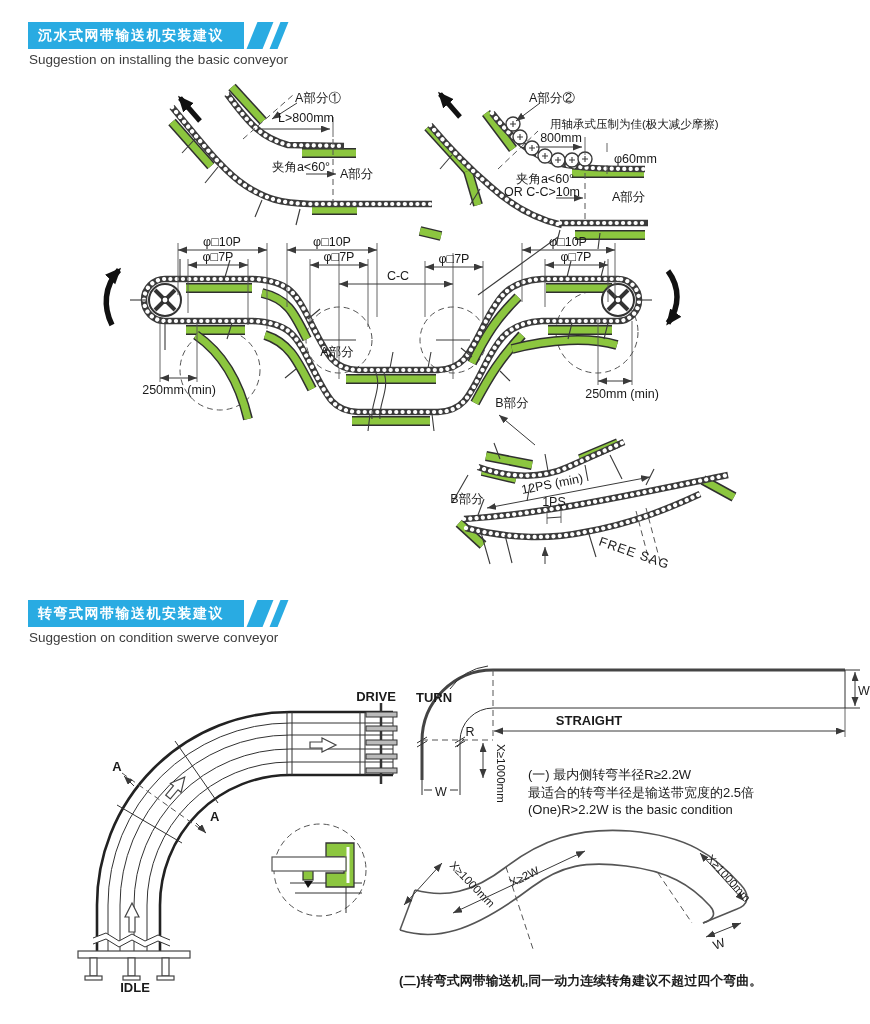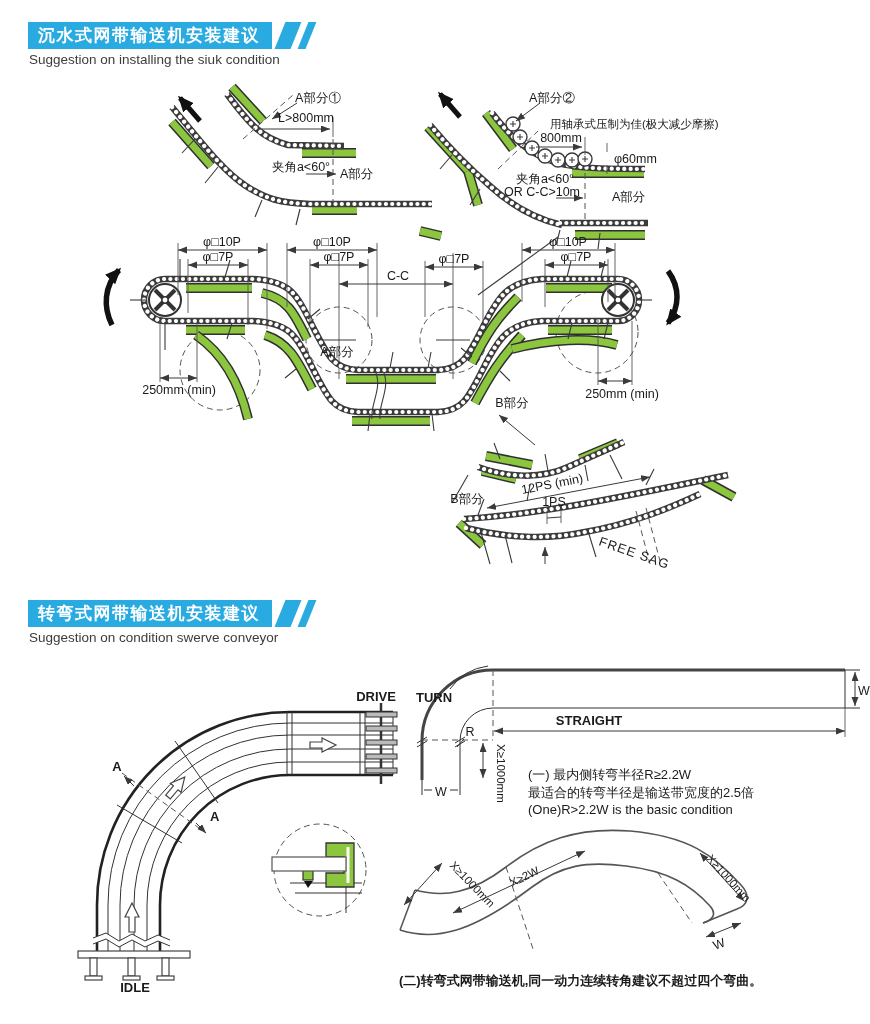--- a/index.html
+++ b/index.html
@@ -1,18 +1,18 @@
 <!DOCTYPE html>
 <html><head>
 <meta charset="utf-8">
 <style>
   html,body{margin:0;padding:0;background:#fff}
   body{width:870px;height:1024px;overflow:hidden;font-family:"Liberation Sans",sans-serif}
   .banner-row{display:flex;align-items:stretch;height:27px;margin:22px 0 0 28px}
-  .banner-box{background:#29ABE2;color:#fff;font-size:17px;font-weight:700;letter-spacing:1.5px;line-height:27px;padding:0 12px 0 10px;white-space:nowrap}
+  .banner-box{background:#29ABE2;color:#fff;font-size:14px;font-weight:700;letter-spacing:1.5px;line-height:27px;padding:0 20px 0 10px;white-space:nowrap}
   .stripe{background:#29ABE2;transform:skewX(-22deg)}
   .stripe.wide{width:16px;margin-left:8px}
   .stripe.thin{width:8px;margin-left:7px}
   .subtitle{margin:3px 0 0 29px;font-size:13.5px;color:#3c3c3c}
   svg{display:block}
   
   .belt-base{fill:none;stroke:#3b3b3b;stroke-width:6.5;stroke-linejoin:round}
   .belt-dots{fill:none;stroke:#fff;stroke-width:4.2;stroke-dasharray:0.1 6.2;stroke-linecap:round}
   
   .rail-o{stroke:#2f2f2f;stroke-width:10;fill:none;stroke-linecap:butt}
@@ -39,21 +39,21 @@
 </head>
 <body>
 
 <div class="banner-row">
   <div class="banner-box">
     <span>沉水式网带输送机安装建议</span>
   </div>
   <div class="stripe wide"></div>
   <div class="stripe thin"></div>
 </div>
-<div class="subtitle">Suggestion on installing the siuk condition</div>
+<div class="subtitle">Suggestion on installing the basic conveyor</div>
 
 <svg id="svg1" width="870" height="505" viewBox="0 0 870 505">
   <defs>
     <marker id="ae" markerUnits="userSpaceOnUse" markerWidth="11" markerHeight="9" refX="9" refY="3.5" orient="auto">
         <path d="M0,0 L9,3.5 L0,7 Z" fill="#3a3a3a"></path>
       </marker>
     <marker id="as" markerUnits="userSpaceOnUse" markerWidth="11" markerHeight="9" refX="9" refY="3.5" orient="auto-start-reverse">
         <path d="M0,0 L9,3.5 L0,7 Z" fill="#3a3a3a"></path>
       </marker>
     <marker id="ab" markerUnits="userSpaceOnUse" markerWidth="18" markerHeight="16" refX="13" refY="7" orient="auto">

